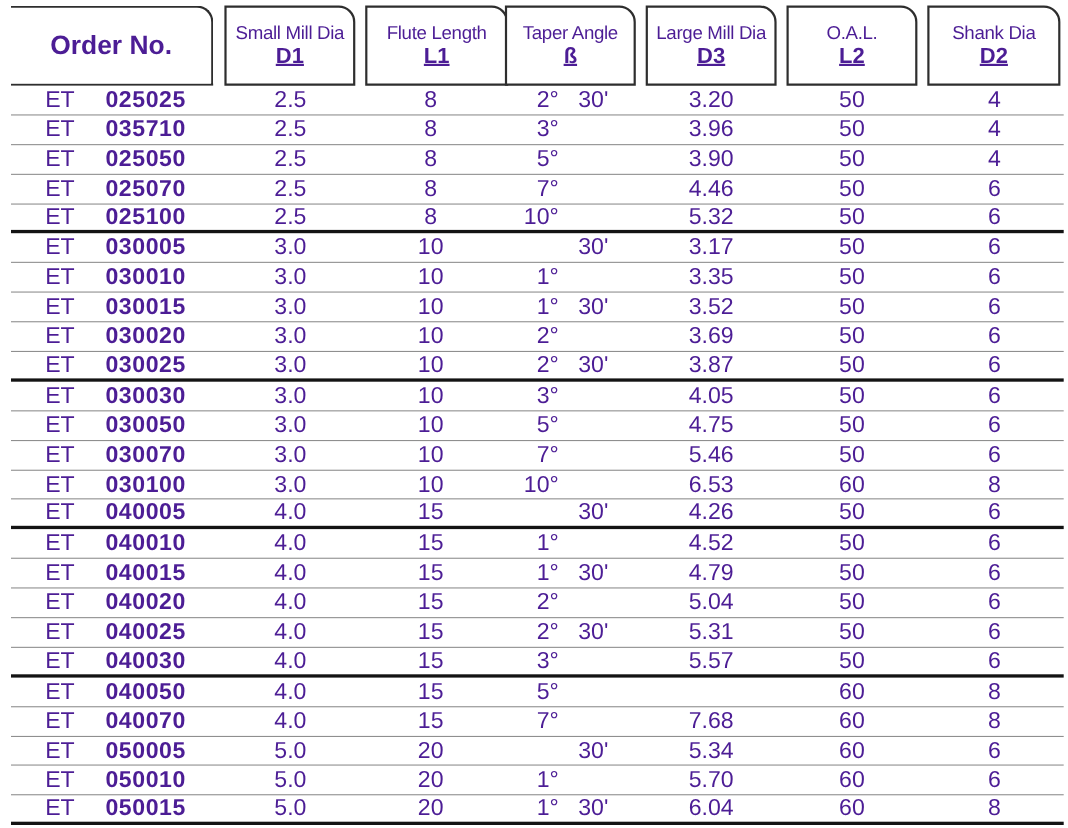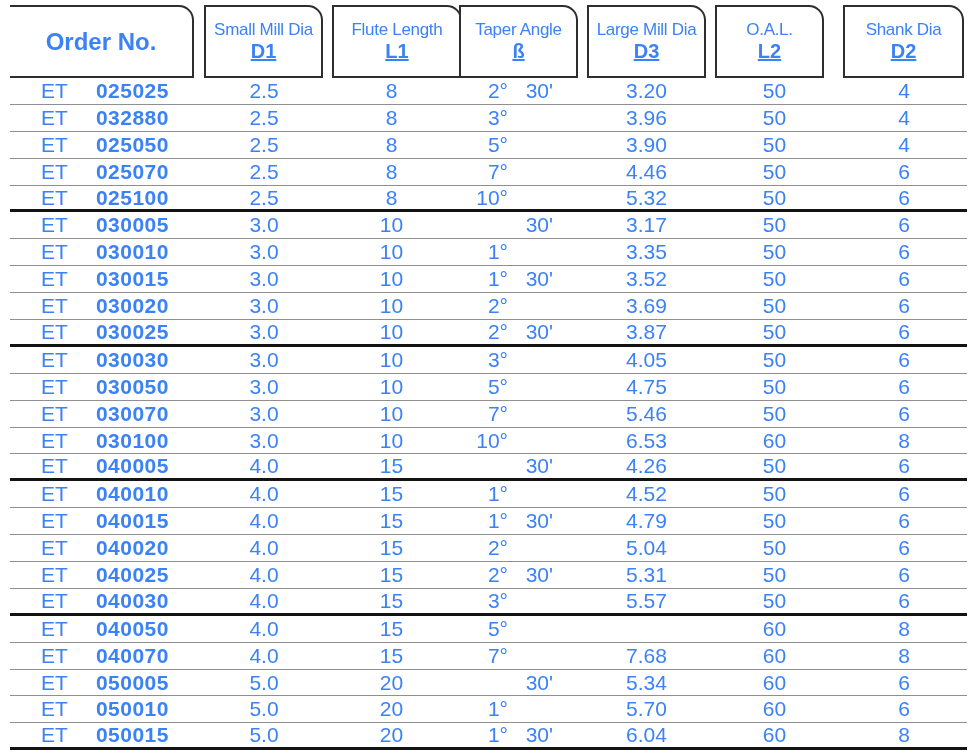--- a/index.html
+++ b/index.html
@@ -1,33 +1,33 @@
 <!DOCTYPE html>
 <html><head>
 <meta charset="utf-8">
 <style>
   html,body{margin:0;padding:0;background:#ffffff;}
   .page{
     position:relative;width:971px;height:753px;background:#ffffff;
-    font-family:"Liberation Sans",sans-serif;color:#3b82f6;overflow:hidden;
+    font-family:"Liberation Sans",sans-serif;color:#4c1d95;overflow:hidden;
   }
   
   .thead{position:absolute;left:0;top:0;width:971px;height:78px;}
   .hcell{
     position:absolute;top:5px;height:73px;box-sizing:border-box;
     border:2px solid #2e2e2e;border-radius:0 15px 0 0;background:#fff;
     display:flex;flex-direction:column;align-items:center;justify-content:center;
     gap:1px;text-align:center;
   }
   .hcell.col0{left:10px;width:184px;border-left:none;}
   .hcell.col1{left:204px;width:119px;}
   .hcell.col2{left:332px;width:130px;}
   .hcell.col3{left:459px;width:119px;}
   .hcell.col4{left:587px;width:119px;}
-  .hcell.col5{left:715px;width:109px;text-align:right;}
+  .hcell.col5{left:715px;width:119px;text-align:right;}
   .hcell.col6{left:843px;width:121px;}
   .hlabel{font-size:17px;letter-spacing:-0.3px;line-height:1.15;white-space:nowrap;}
   .hcell.col0 .hlabel{font-weight:700;font-size:24px;letter-spacing:0;}
   .hsub{font-weight:700;font-size:20px;line-height:1.15;text-decoration:underline;}
   
   .tbody{position:absolute;left:10px;top:78px;width:957px;}
   .row{
     position:relative;height:26.9px;box-sizing:border-box;
     border-bottom:1px solid #8f8f8f;
   }
@@ -91,21 +91,21 @@
         <span class="cell c-l1">8</span>
         <span class="cell c-deg right">2°</span>
         <span class="cell c-min right">30'</span>
         <span class="cell c-d3">3.20</span>
         <span class="cell c-l2">50</span>
         <span class="cell c-d2">4</span>
       </div>
       <div class="row">
         <span class="cell c-order">
           <span class="et">ET</span>
-          <span class="num">032880</span>
+          <span class="num">035710</span>
         </span>
         <span class="cell c-d1">2.5</span>
         <span class="cell c-l1">8</span>
         <span class="cell c-deg right">3°</span>
         <span class="cell c-min right"></span>
         <span class="cell c-d3">3.96</span>
         <span class="cell c-l2">50</span>
         <span class="cell c-d2">4</span>
       </div>
       <div class="row">

